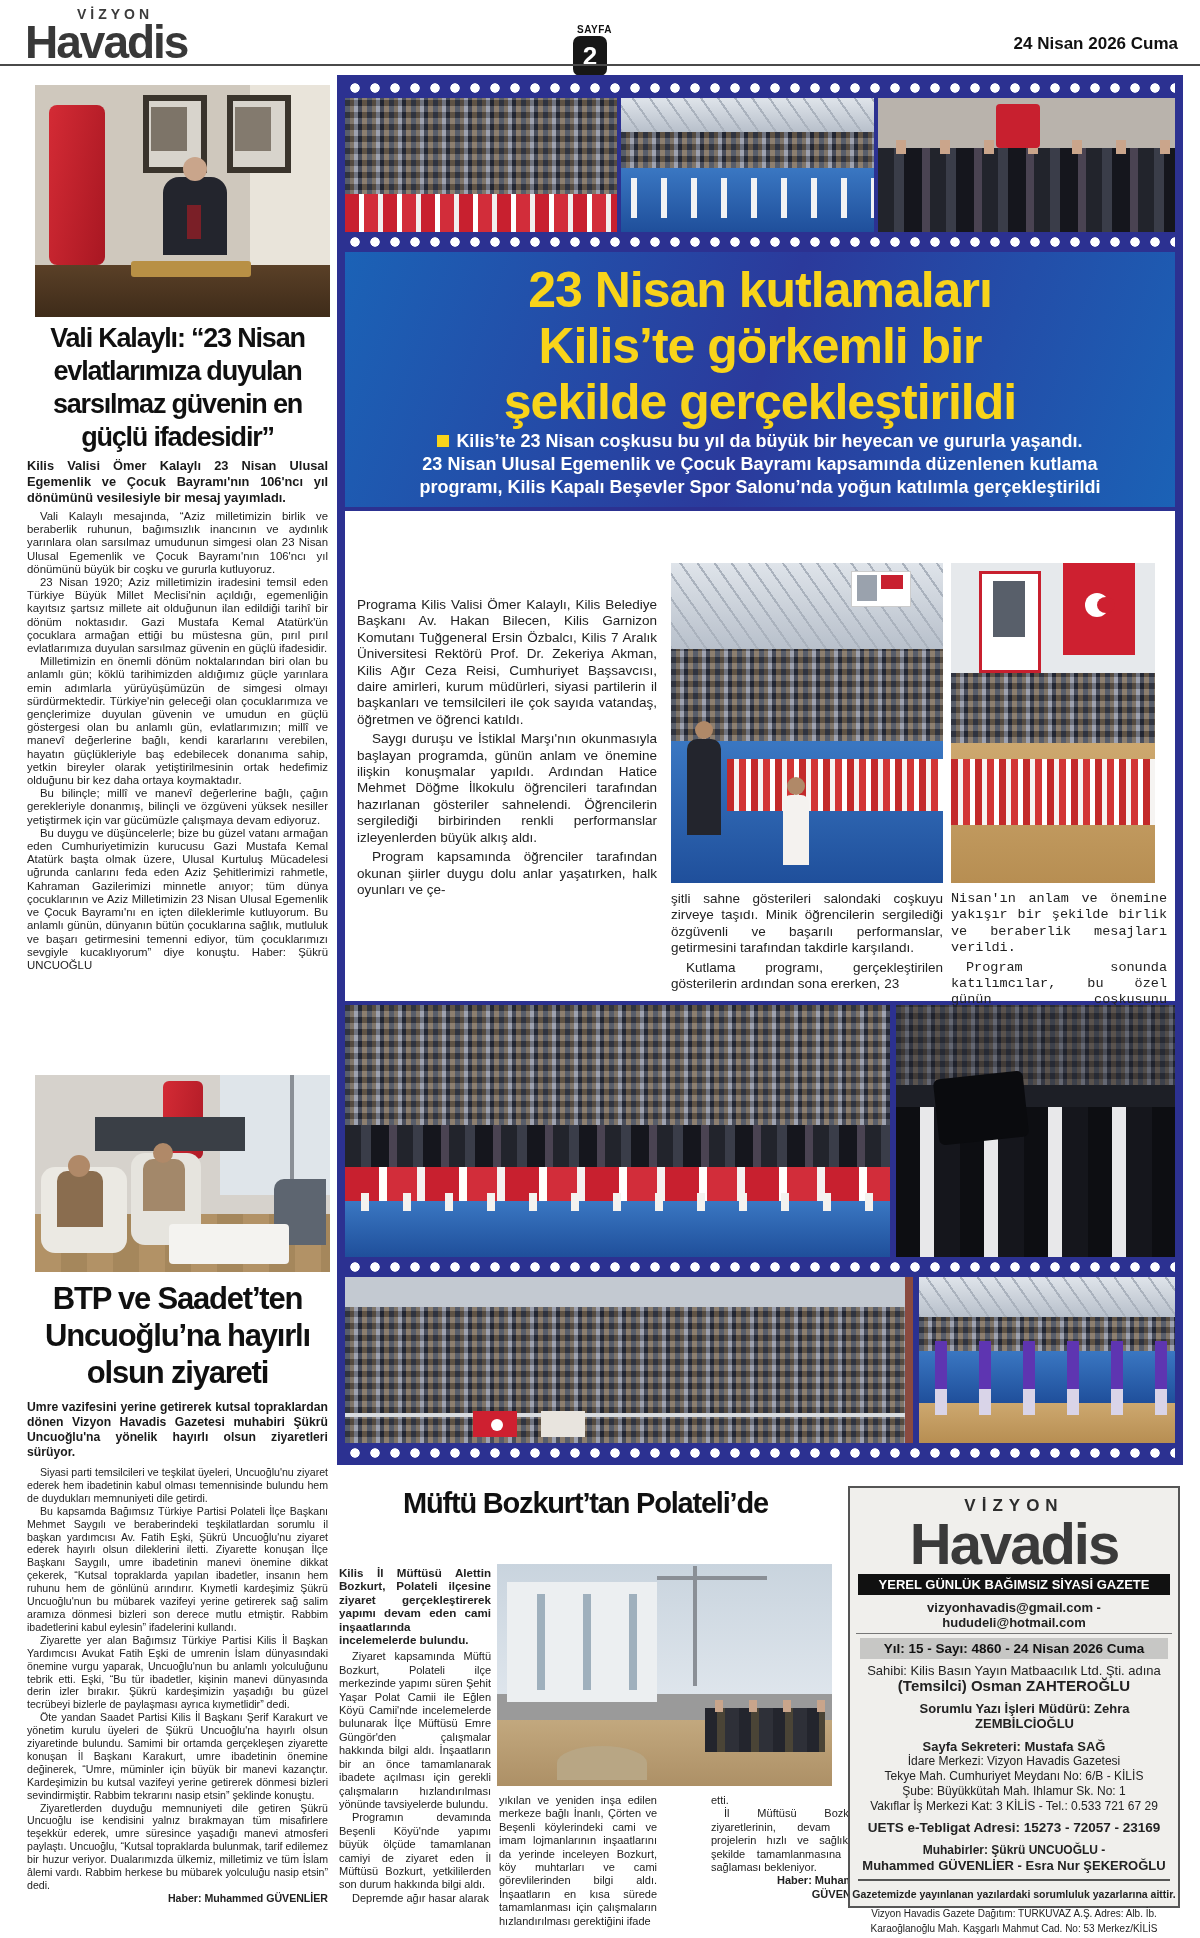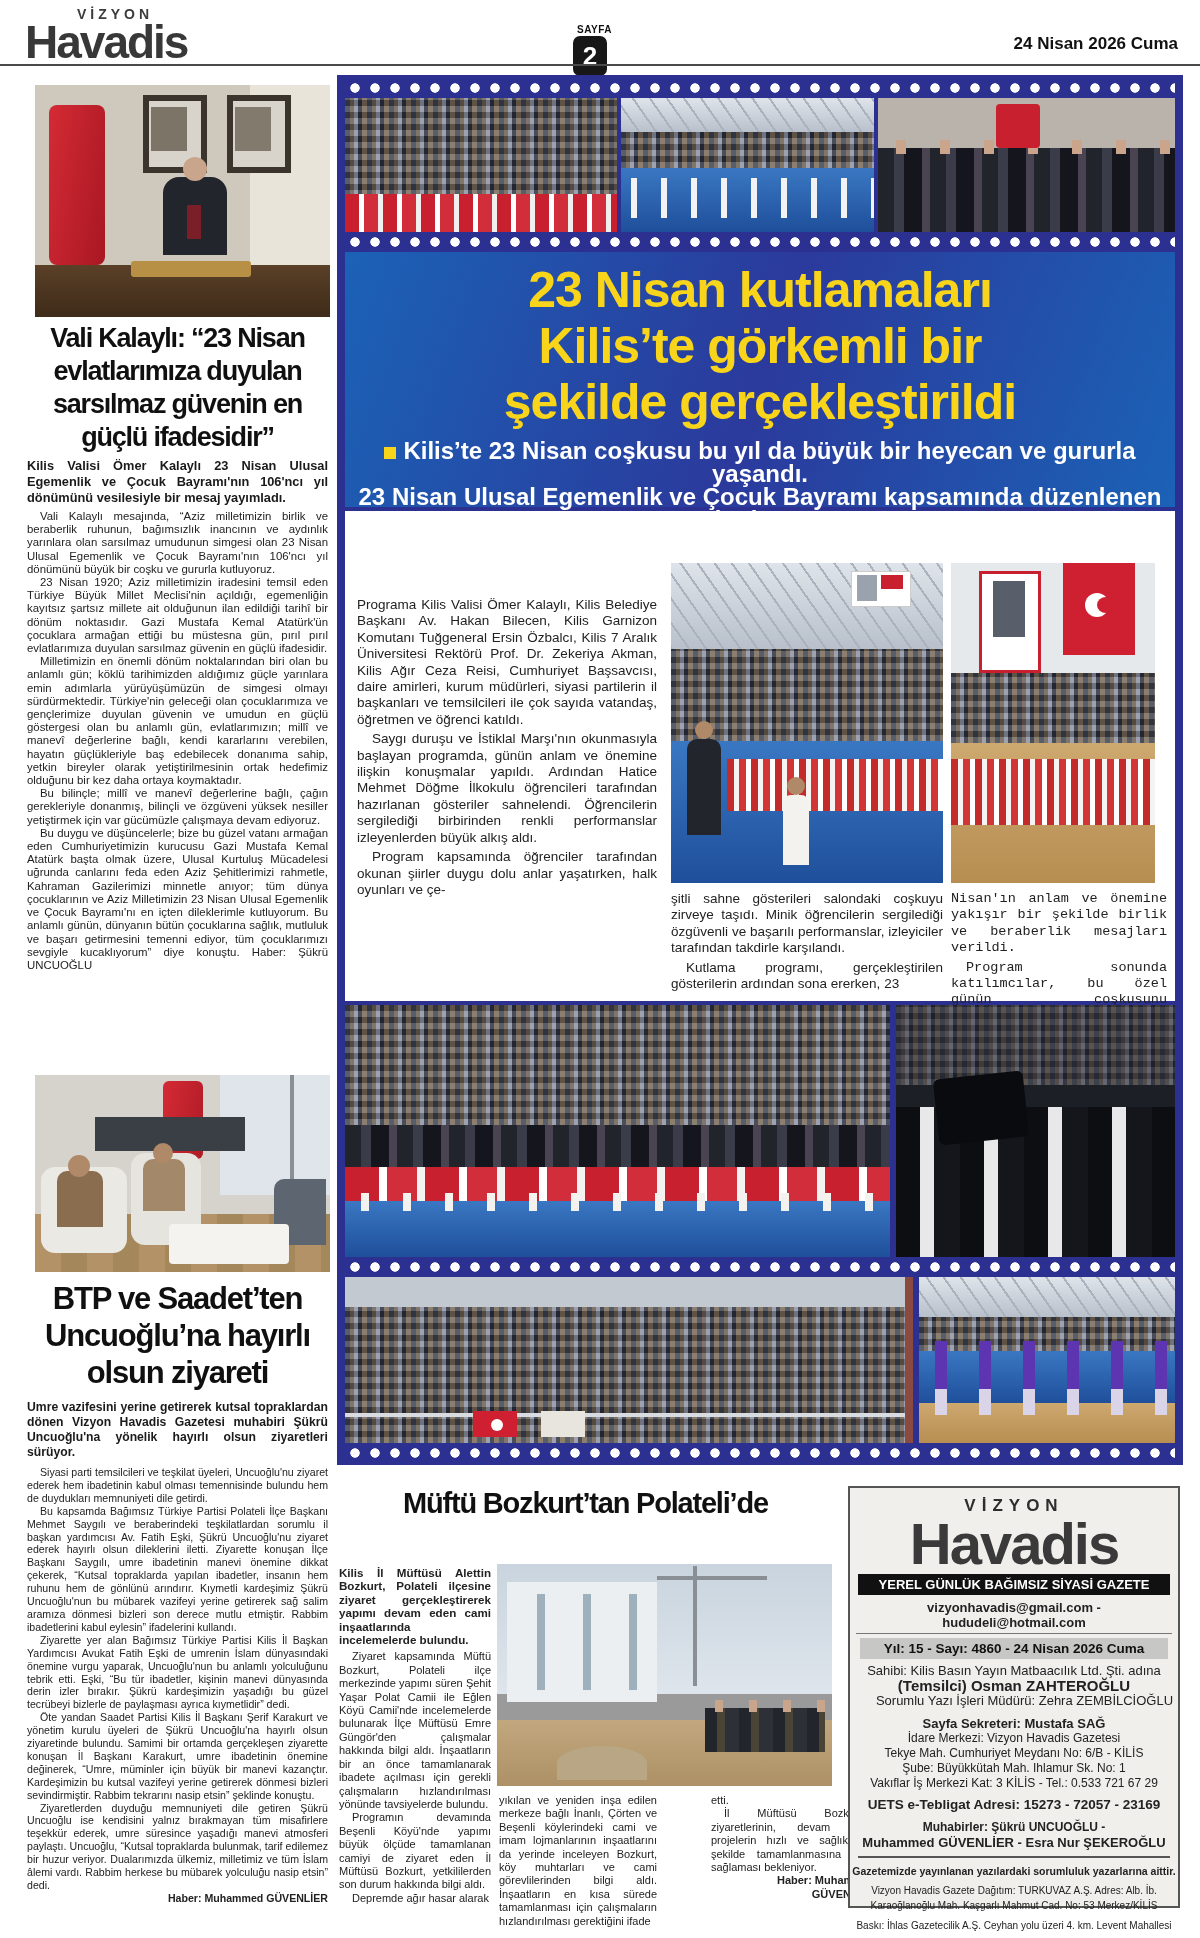--- a/index.html
+++ b/index.html
@@ -20,21 +20,21 @@
   .page-badge-num{width:34px;height:40px;background:#171717;border-radius:7px;color:#fff;
       font-size:26px;font-weight:800;display:flex;align-items:center;justify-content:center;}
   .date{font-size:17px;font-weight:800;color:#111;}
   .hrule{position:absolute;left:0;top:64px;width:1200px;height:2px;background:#4a4a4a;}
   
   .feature{position:absolute;left:337px;top:75px;width:846px;height:1390px;background:#2c3191;}
   .dots{position:absolute;height:12px;background-image:radial-gradient(circle 4.5px at 10px 6px,#fff 4.4px,rgba(255,255,255,0) 5px);background-size:20px 12px;}
   .bluebox{position:absolute;left:8px;top:177px;width:830px;height:255px;
       background:linear-gradient(110deg,#1b62b6 0%,#2b3a9c 50%,#1b62b6 100%);text-align:center;}
   .bluebox .big{font-size:50px;line-height:56px;color:#f8d41a;letter-spacing:-1px;font-weight:800;}
-  .sub{color:#fff;font-weight:bold;font-size:24px;line-height:23px;margin-top:9px;}
+  .sub{color:#fff;font-weight:bold;font-size:18px;line-height:23px;margin-top:0;}
   .sq{display:inline-block;width:12px;height:12px;background:#f8d41a;margin-right:7px;}
   .panel{position:absolute;left:8px;top:436px;width:830px;height:490px;background:#fff;}
   .acol{position:absolute;font-size:13.5px;line-height:16.4px;color:#222;}
   .acol p{margin:0 0 3px;text-indent:15px;}
   .acol p.noind{text-indent:0;}
   
   .crowd{background:
      repeating-linear-gradient(0deg,rgba(255,255,255,.14) 0 6px,rgba(0,0,0,.22) 6px 12px),
      repeating-linear-gradient(90deg,#3d4352 0 5px,#6b5f52 5px 9px,#8e93a3 9px 13px,#2c3140 13px 17px,#7a6a58 17px 22px);}
   .kids{background:repeating-linear-gradient(90deg,#c32a2a 0 7px,#f6f4f2 7px 12px,#d23535 12px 19px,#ffffff 19px 24px);}
@@ -170,21 +170,21 @@
         <div style="left:210px;top:12px;width:22px;height:14px;background:#c8202f;"></div>
         <div class="crowd" style="left:0;top:86px;width:272px;height:92px;background-color:#4c5160;"></div>
         <div class="court" style="left:0;top:178px;width:272px;height:142px;"></div>
         <div class="kids" style="left:56px;top:196px;width:216px;height:52px;"></div>
         <div style="left:16px;top:176px;width:34px;height:96px;background:#23252d;border-radius:10px 10px 0 0;"></div>
         <div style="left:24px;top:158px;width:18px;height:18px;background:#b08968;border-radius:50%;"></div>
         <div style="left:112px;top:232px;width:26px;height:70px;background:#f4f2ef;border-radius:8px 8px 0 0;"></div>
         <div style="left:116px;top:214px;width:18px;height:18px;background:#b08968;border-radius:50%;"></div>
       </div>
       <div class="acol j" style="left:326px;top:380px;width:272px;">
-        <p class="noind">şitli sahne gösterileri salondaki coşkuyu zirveye taşıdı. Minik öğrencilerin sergilediği özgüvenli ve başarılı performanslar, izleyiciler tarafından takdirle karşılandı.</p>
+        <p class="noind">şitli sahne gösterileri salondaki coşkuyu zirveye taşıdı. Minik öğrencilerin sergilediği özgüvenli ve başarılı performanslar, getirmesini tarafından takdirle karşılandı.</p>
         <p>Kutlama programı, gerçekleştirilen gösterilerin ardından sona ererken, 23</p>
       </div>
 
       <div class="ph" style="left:606px;top:52px;width:204px;height:320px;background:#e6e9ec;">
         <div style="left:28px;top:8px;width:56px;height:96px;background:#fff;border:3px solid #c8202f;"></div>
         <div style="left:42px;top:18px;width:32px;height:56px;background:#585f6a;"></div>
         <div style="left:112px;top:0;width:72px;height:92px;background:#ce2030;"></div>
         <div style="left:134px;top:30px;width:24px;height:24px;border-radius:50%;background:#fff;"></div>
         <div style="left:146px;top:34px;width:18px;height:16px;border-radius:50%;background:#ce2030;"></div>
         <div class="crowd" style="left:0;top:110px;width:204px;height:70px;background-color:#555b68;"></div>
@@ -263,21 +263,21 @@
   </div>
 
   <div class="masthead">
     <div style="font-size:17px;font-weight:800;letter-spacing:6px;color:#2d2d2d;margin-top:8px;">VİZYON</div>
     <div style="font-size:58px;font-weight:800;letter-spacing:-2px;color:#3a3a3a;line-height:56px;">Havadis</div>
     <div class="blackbar">YEREL GÜNLÜK BAĞIMSIZ SİYASİ GAZETE</div>
     <div class="m-line" style="font-weight:bold;font-size:13px;padding:3px 0;border-bottom:1px solid #777;margin:0 6px;">vizyonhavadis@gmail.com  -  hududeli@hotmail.com</div>
     <div class="graybar">Yıl: 15  -  Sayı: 4860  -  24 Nisan 2026 Cuma</div>
     <div class="m-line" style="font-size:13px;">Sahibi: Kilis Basın Yayın Matbaacılık Ltd. Şti. adına</div>
     <div class="m-line" style="font-size:15px;font-weight:800;">(Temsilci) Osman ZAHTEROĞLU</div>
-    <div class="m-line" style="font-size:13px;font-weight:400;padding-left:21px;">Sorumlu Yazı İşleri Müdürü: Zehra ZEMBİLCİOĞLU</div>
+    <div class="m-line" style="font-size:13px;font-weight:700;margin-top:8px;padding-left:21px;">Sorumlu Yazı İşleri Müdürü: Zehra ZEMBİLCİOĞLU</div>
     <div class="m-line" style="font-size:13px;font-weight:800;margin-top:8px;">Sayfa Sekreteri: Mustafa SAĞ</div>
     <div class="m-line">İdare Merkezi: Vizyon Havadis Gazetesi</div>
     <div class="m-line">Tekye Mah. Cumhuriyet Meydanı No: 6/B - KİLİS</div>
     <div class="m-line">Şube: Büyükkütah Mah. Ihlamur Sk. No: 1</div>
     <div class="m-line">Vakıflar İş Merkezi Kat: 3 KİLİS - Tel.: 0.533 721 67 29</div>
     <div class="m-line" style="font-size:13.5px;font-weight:800;margin-top:6px;">UETS e-Tebligat Adresi: 15273 - 72057 - 23169</div>
     <div class="m-line" style="font-weight:bold;margin-top:8px;">Muhabirler: Şükrü UNCUOĞLU -</div>
     <div class="m-line" style="font-weight:800;font-size:13px;">Muhammed GÜVENLİER - Esra Nur ŞEKEROĞLU</div>
     <div style="height:2px;background:#555;margin:6px 8px;"></div>
     <div class="m-line" style="font-size:10.5px;font-weight:bold;">Gazetemizde yayınlanan yazılardaki sorumluluk yazarlarına aittir.</div>

